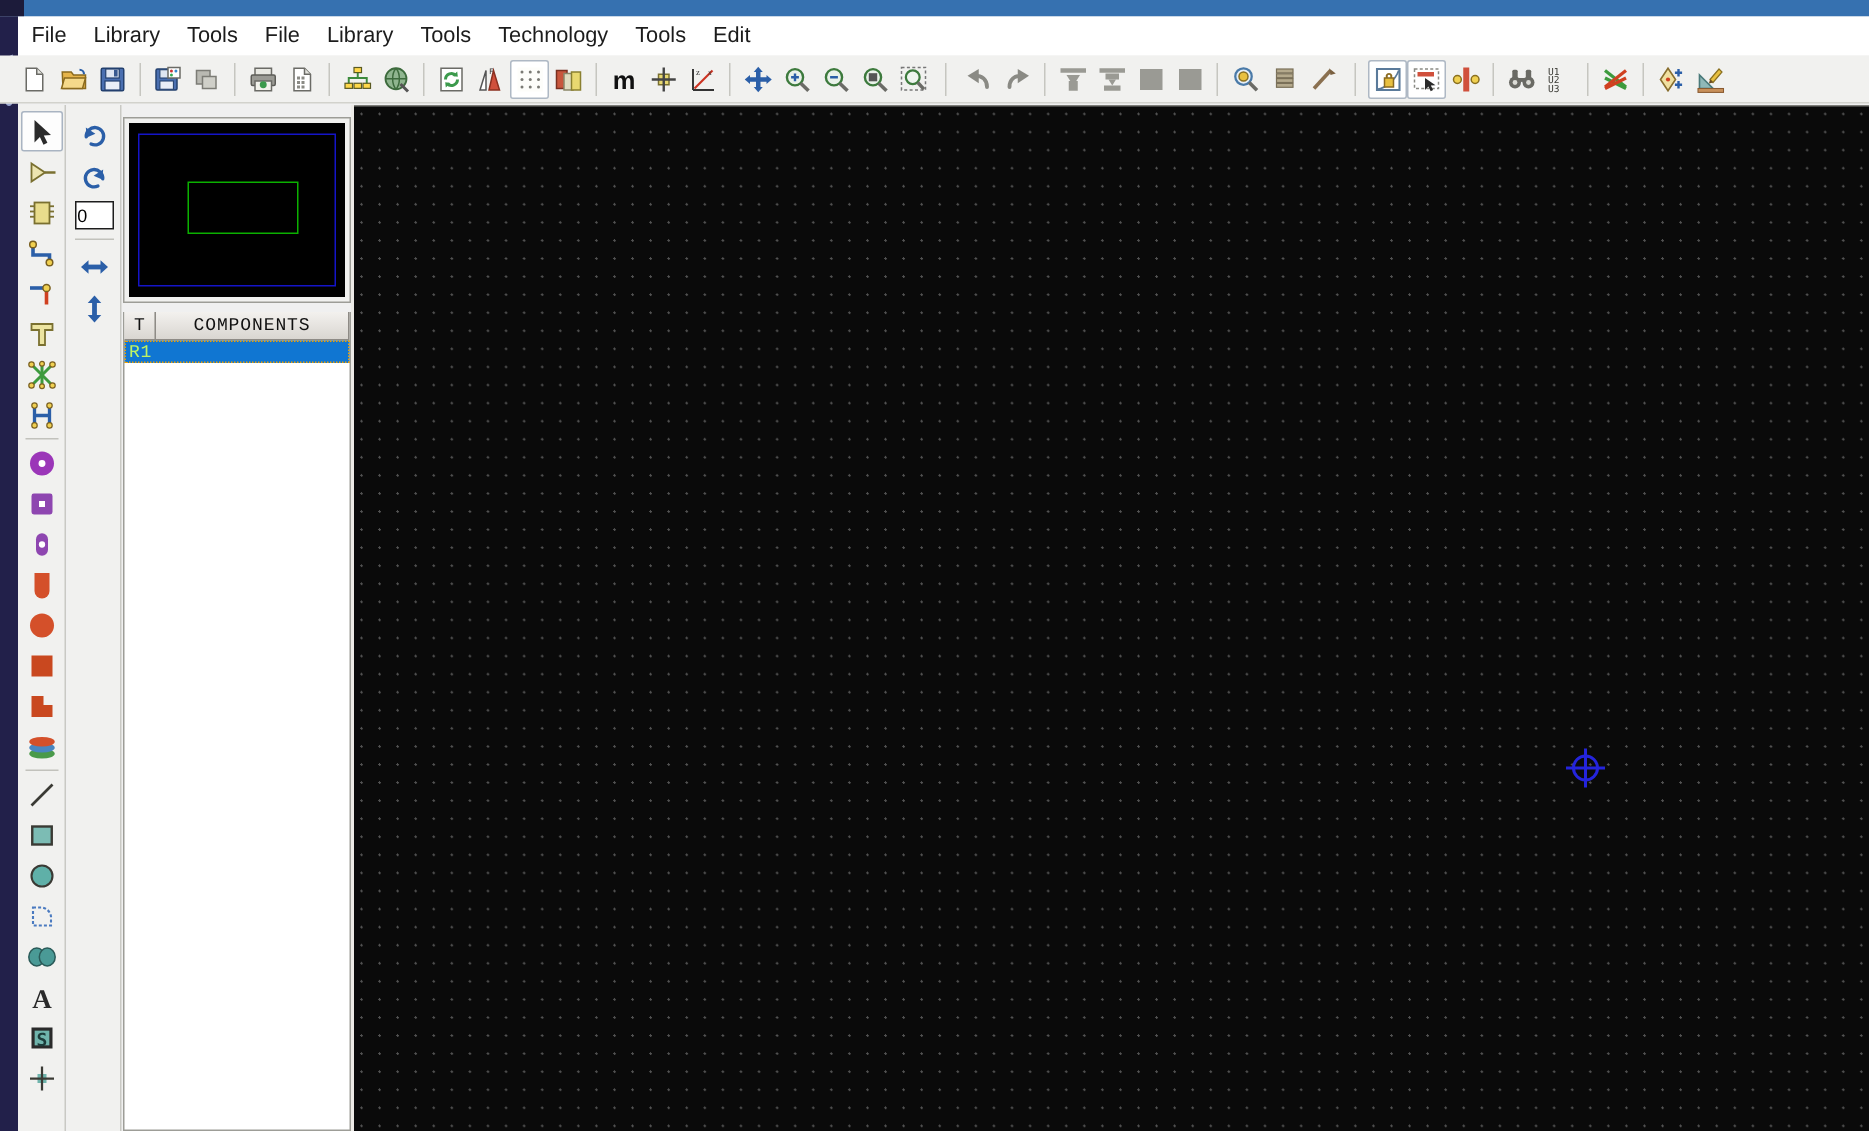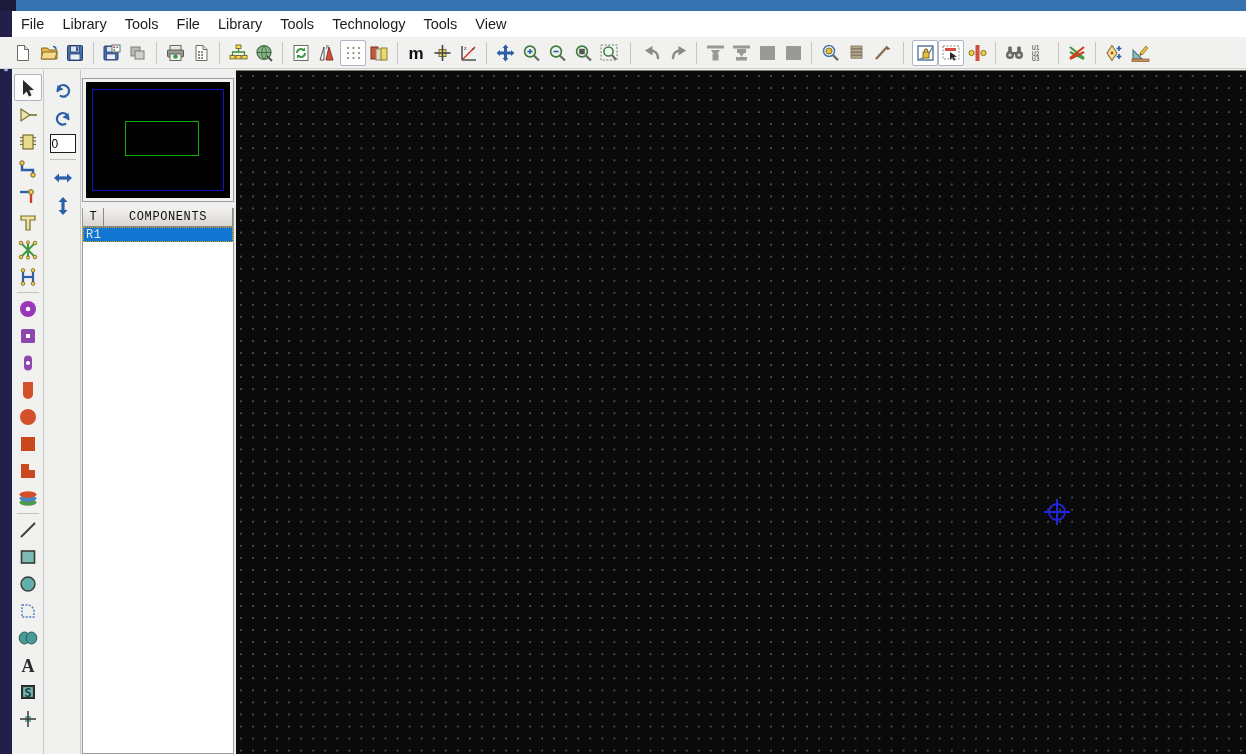--- a/index.html
+++ b/index.html
@@ -137,21 +137,21 @@
     border-right: 1px solid #8e8b86;
     background: linear-gradient(#f3f1ee, #d9d6d1);
   }
   .ch-col.ch-t { width: 21px; }
   .ch-col.ch-name { flex: 1; letter-spacing: 0.6px; }
   .comp-row {
     height: 15px; display: flex; align-items: center;
     font-family: "Liberation Mono", monospace; font-size: 12px;
   }
   .comp-row.sel {
-    background: #1076d2; color: #e5e5e5;
+    background: #1076d2; color: #bef264;
     outline: 1px dotted #f0a000; outline-offset: -1px;
   }
   .comp-row .cell-name { padding-left: 3px; letter-spacing: 0.5px; }
 
   
   .canvas-wrap {
     position: absolute; left: 236px; top: 70px; width: 1010px; height: 684px;
     background: #0a0a0a;
     border-top: 1px solid #7d7d78;
     overflow: hidden;
@@ -188,21 +188,21 @@
 
   <div class="menubar" id="menubar">
       <div class="menu-item">File</div>
       <div class="menu-item">Library</div>
       <div class="menu-item">Tools</div>
       <div class="menu-item">File</div>
       <div class="menu-item">Library</div>
       <div class="menu-item">Tools</div>
       <div class="menu-item">Technology</div>
       <div class="menu-item">Tools</div>
-      <div class="menu-item">View</div>
+      <div class="menu-item">Edit</div>
     </div>
 
   <div class="toolbar" id="toolbar">
     <div class="tb-lead"></div>
   <div class="tb-btn">
         <svg width="18" height="18" viewBox="0 0 18 18">
           <path d="M3.5 1.5h7l4 4v11h-11z" fill="#fff" stroke="#6b6b66" stroke-width="1"></path>
           <path d="M10.5 1.5v4h4" fill="#e4e4de" stroke="#6b6b66" stroke-width="1"></path>
         </svg>
       </div>

